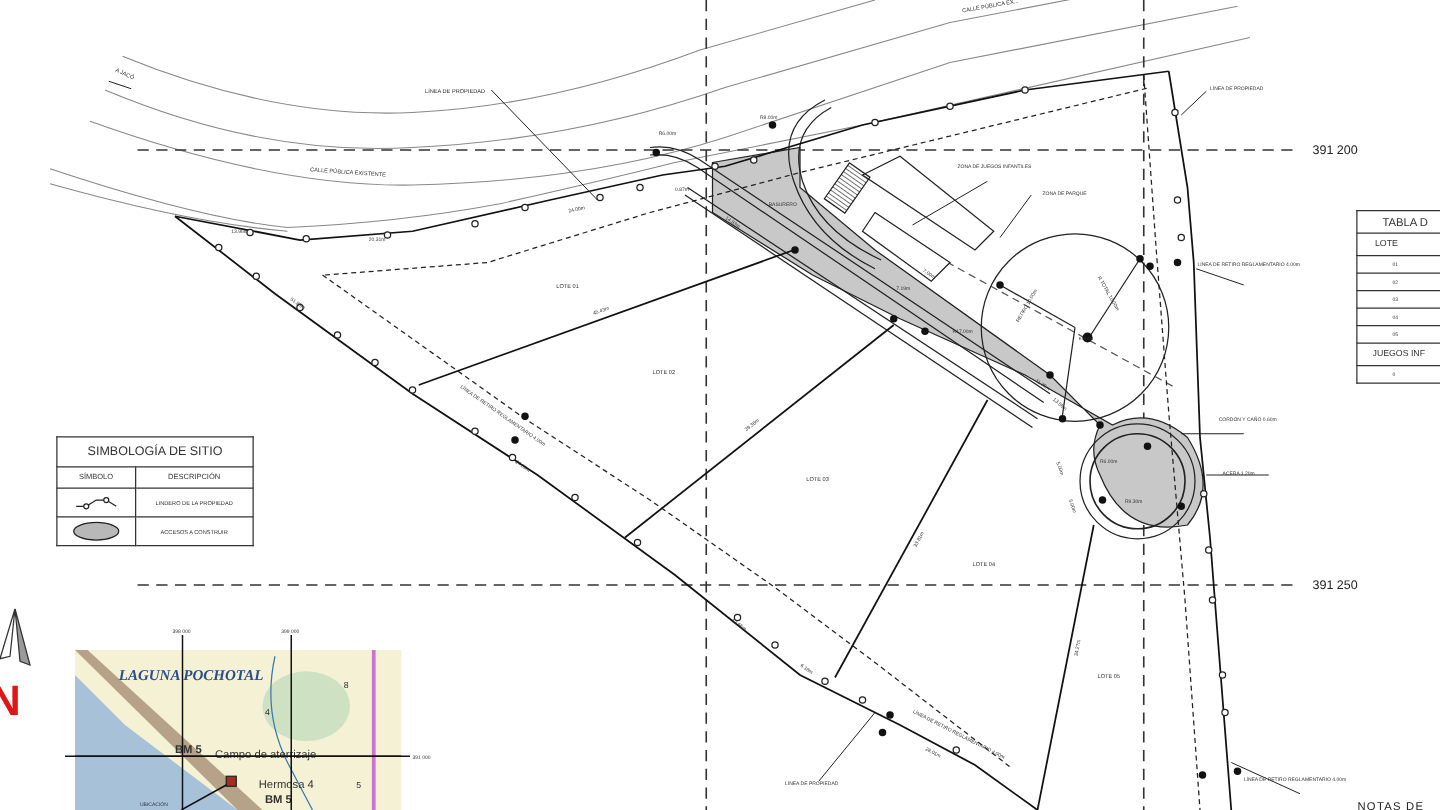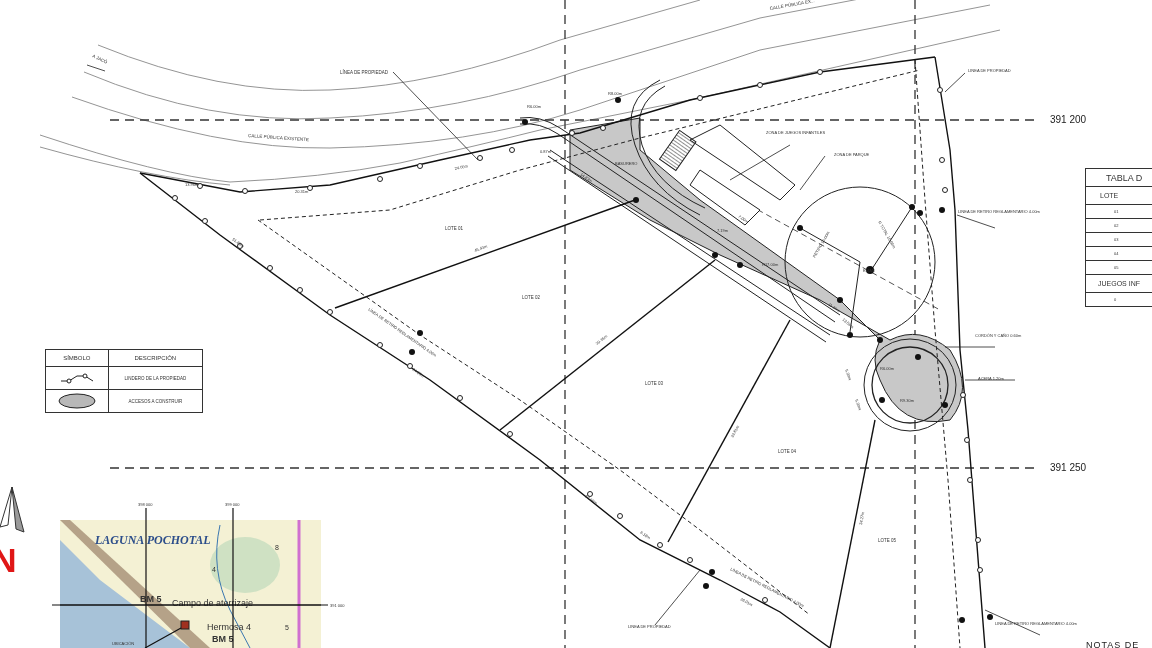--- a/index.html
+++ b/index.html
@@ -218,20 +218,23 @@
   <text class="lbl" x="828" y="305" font-size="4" transform="rotate(35 828 305)">11.36m</text>
   <text class="lbl" x="842" y="320" font-size="4" transform="rotate(40 842 320)">13.56m</text>
   <text class="lbl" x="845" y="370" font-size="4" transform="rotate(70 845 370)">5.00m</text>
   <text class="lbl" x="855" y="400" font-size="4" transform="rotate(70 855 400)">5.00m</text>
   <text class="lbl" x="878" y="222" font-size="4" transform="rotate(60 878 222)">R TOTAL 10.00m</text>
   <text class="lbl" x="815" y="258" font-size="4" transform="rotate(-60 815 258)">RETIRO 10.00m</text>
 </svg>
 
 <table class="legend">
   <tbody>
+      <tr>
+        <th colspan="2" class="title">SIMBOLOGÍA DE SITIO</th>
+      </tr>
   <tr>
     <td class="hdr">SÍMBOLO</td>
     <td class="hdr">DESCRIPCIÓN</td>
   </tr>
   <tr>
     <td class="row">
       <svg width="40" height="12" viewBox="0 0 40 12">
             <polyline points="4,9 12,9 20,4 28,4 36,9" fill="none" stroke="#222" stroke-width="1"></polyline>
             <circle cx="12" cy="9" r="2" fill="#fff" stroke="#222"></circle>
             <circle cx="28" cy="4" r="2" fill="#fff" stroke="#222"></circle>

